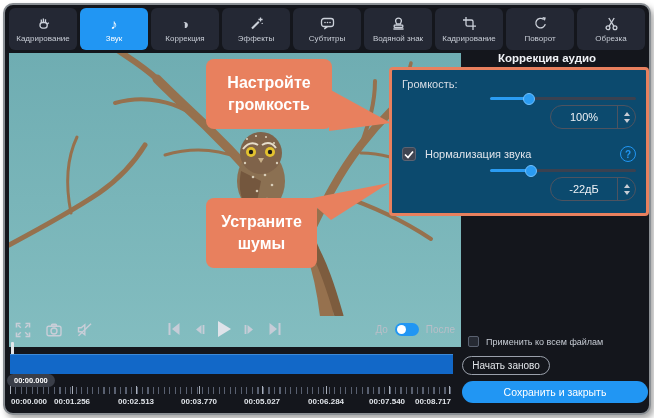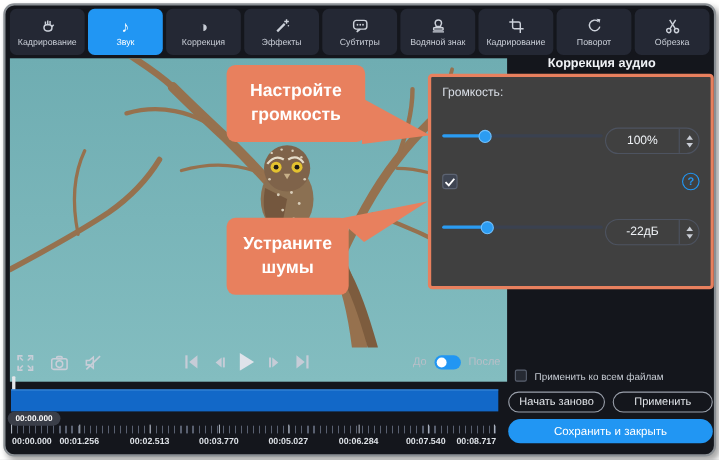--- a/index.html
+++ b/index.html
@@ -32,25 +32,25 @@
              color:#ffffff; font-weight:bold; font-size:16px; line-height:1.35;
              text-align:center; white-space:pre-line; padding:4px 8px; }
   .callout1 { left:197px; top:6px;  width:126px; height:70px; }
   .callout2 { left:197px; top:145px; width:111px; height:70px; }
   .tail { position:absolute; }
 
   
   .panel-title { position:absolute; left:457px; top:47px; width:170px;
                  text-align:center; color:#f0f2f6; font-size:11.5px; font-weight:600; }
 
-  .annotation-box { position:absolute; left:384px; top:62px; width:260px; height:196px;
-                    background:#404040; border:3px solid #e8805e; border-radius:4px;
+  .annotation-box { position:absolute; left:384px; top:62px; width:260px; height:149px;
+                    background:#0c4a6e; border:3px solid #e8805e; border-radius:4px;
                     padding:8px 10px 0 10px; }
   .ctrl-label { color:#d9dee6; font-size:11px; }
-  .slider-row { display:flex; align-items:flex-start; margin-top:26px; }
+  .slider-row { display:flex; align-items:flex-end; margin-top:1px;flex-direction:column; }
   .slider { position:relative; width:146px; height:14px; flex:none; }
   .slider .track { position:absolute; left:0; right:0; top:6px; height:3px;
                    background:#3a4150; border-radius:2px; }
   .slider .fill  { position:absolute; left:0; top:6px; height:3px;
                    background:#2b9cf2; border-radius:2px; }
   .slider .knob  { position:absolute; top:1.5px; width:12px; height:12px;
                    margin-left:-6px; border-radius:50%; background:#2b9cf2;
                    border:1px solid #6fc0ff; }
   .value-pill { margin-left:auto; width:86px; height:24px; border:1px solid #4d5360;
                 border-radius:12px; display:flex; align-items:center; overflow:hidden; }
@@ -292,20 +292,21 @@
         </span>
       </div>
     </div>
 
     <div class="check-row">
       <span class="checkbox">
         <svg width="10" height="9" viewBox="0 0 10 9">
             <polyline points="1,4.5 4,7.5 9,1.5" fill="none" stroke="#ffffff" stroke-width="1.7"></polyline>
           </svg>
       </span>
+      <span class="cb-label">Нормализация звука</span>
       <span class="help-circle">?</span>
     </div>
 
 
     <div class="slider-row">
       <div class="slider">
         <div class="track"></div>
         <div class="fill" style="width: 28%;"></div>
         <div class="knob" style="left: 28%;"></div>
       </div>
@@ -392,17 +393,16 @@
     <span>00:07.540</span>
     <span>00:08.717</span>
   </div>
 
   <div class="apply-all">
     <span class="cb-small"></span>
     <span class="aa-label">Применить ко всем файлам</span>
   </div>
   <div class="btn-row">
     <button class="btn-outline btn-reset">Начать заново</button>
-    <button class="btn-outline btn-apply">Применить</button>
   </div>
   <button class="btn-save">Сохранить и закрыть</button>
 
 </div>
 
 </body></html>

